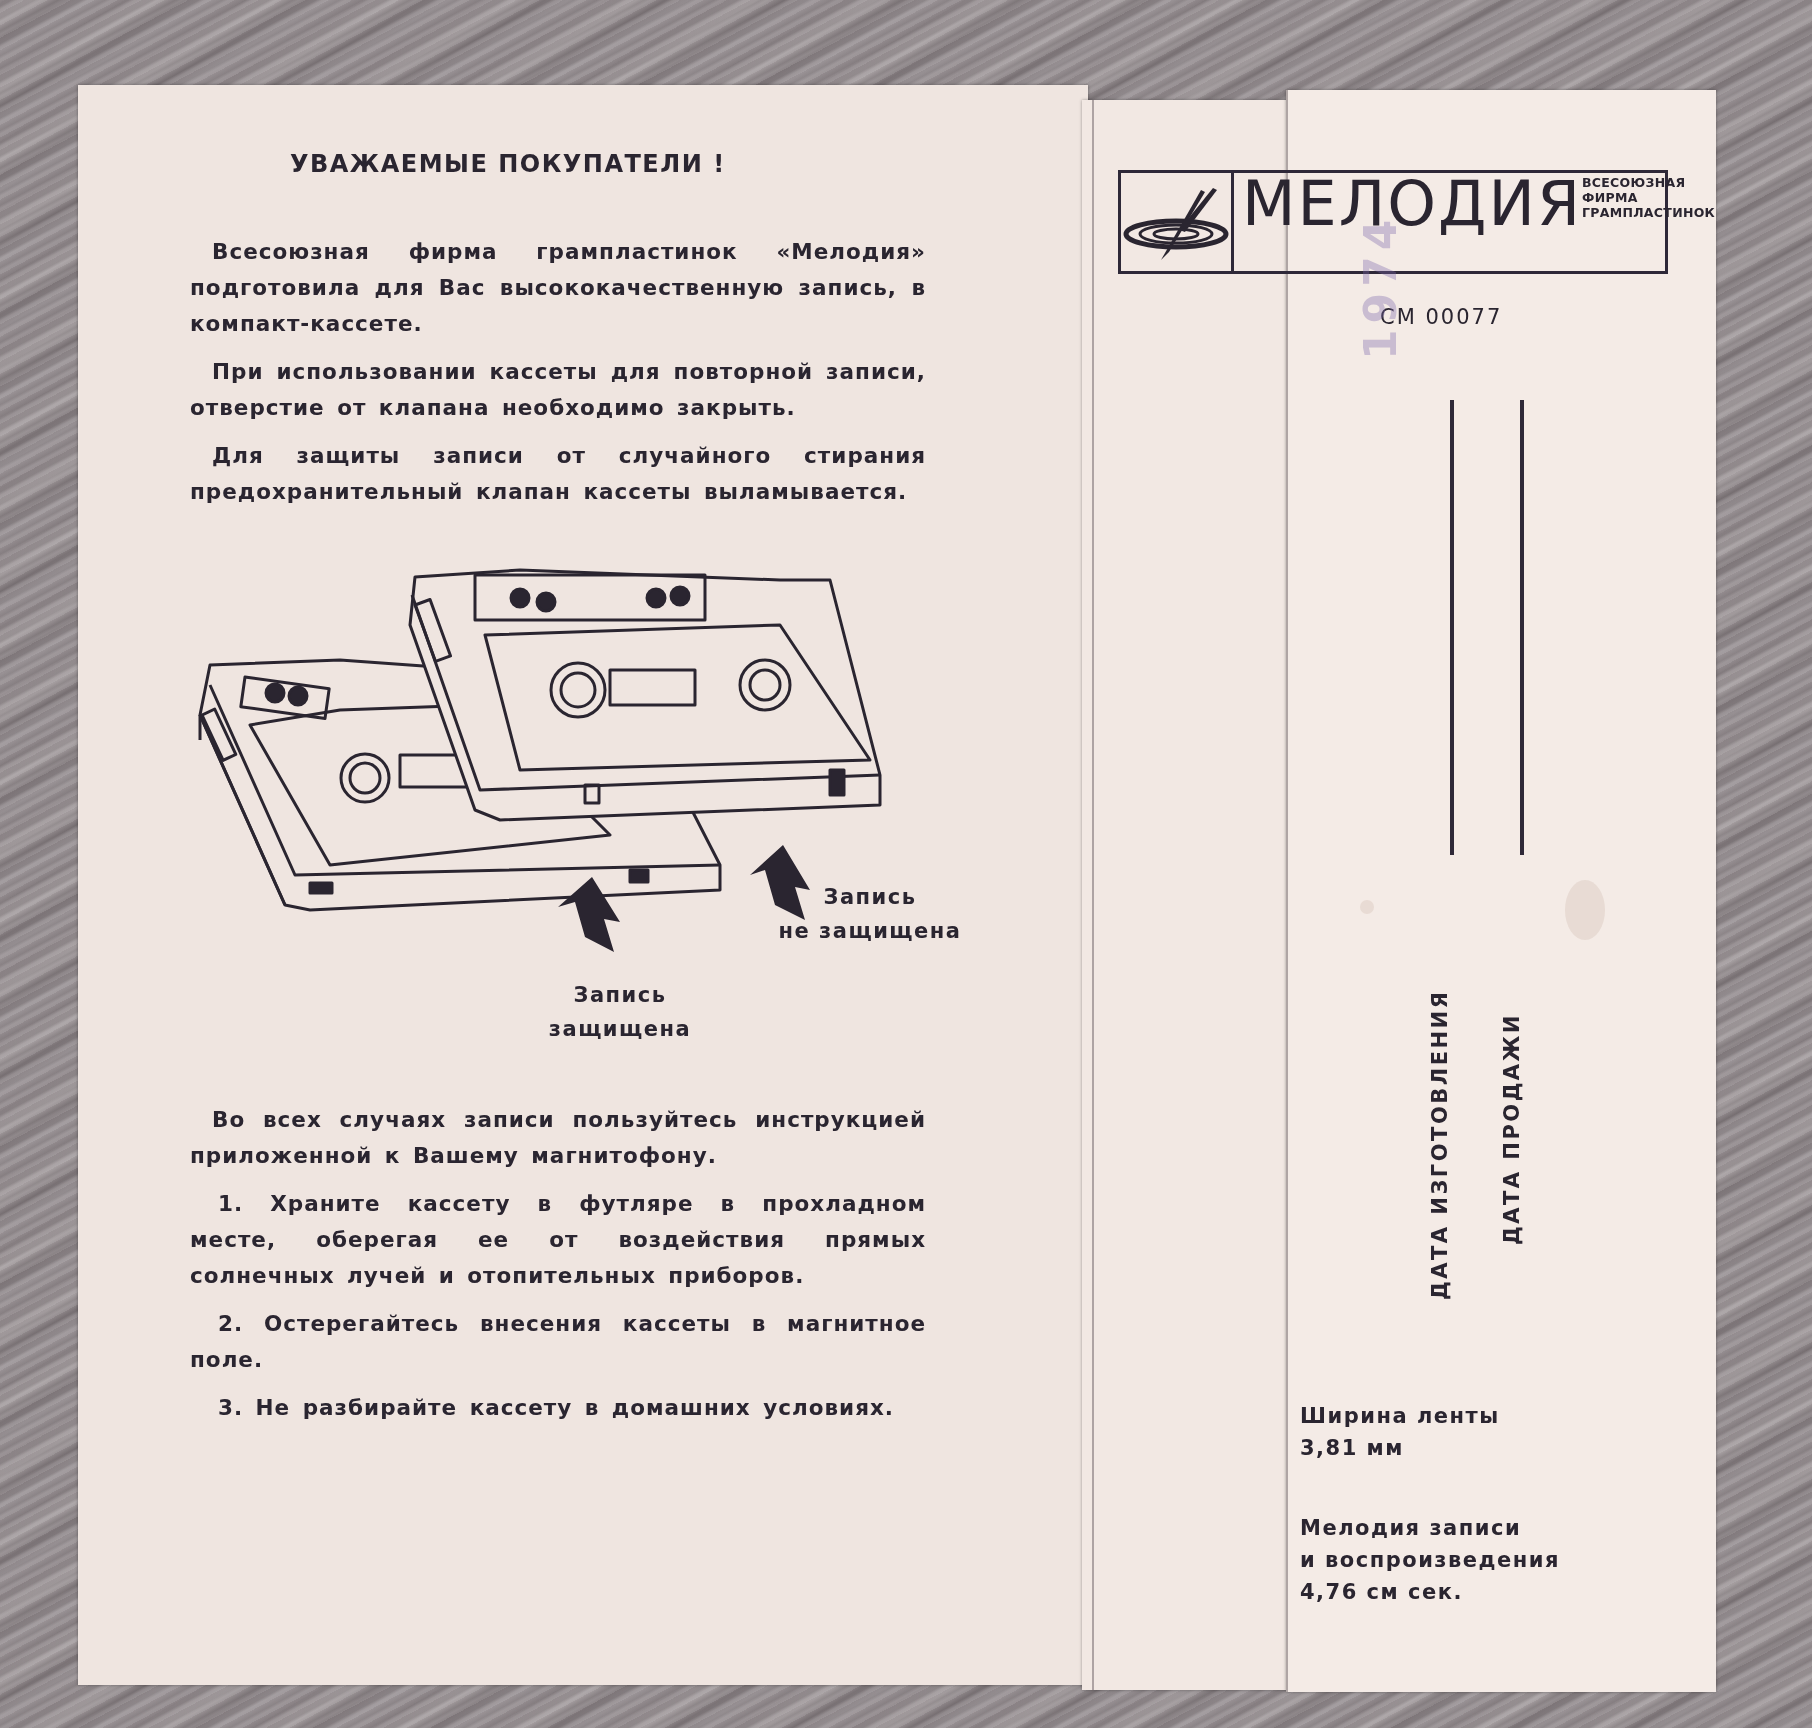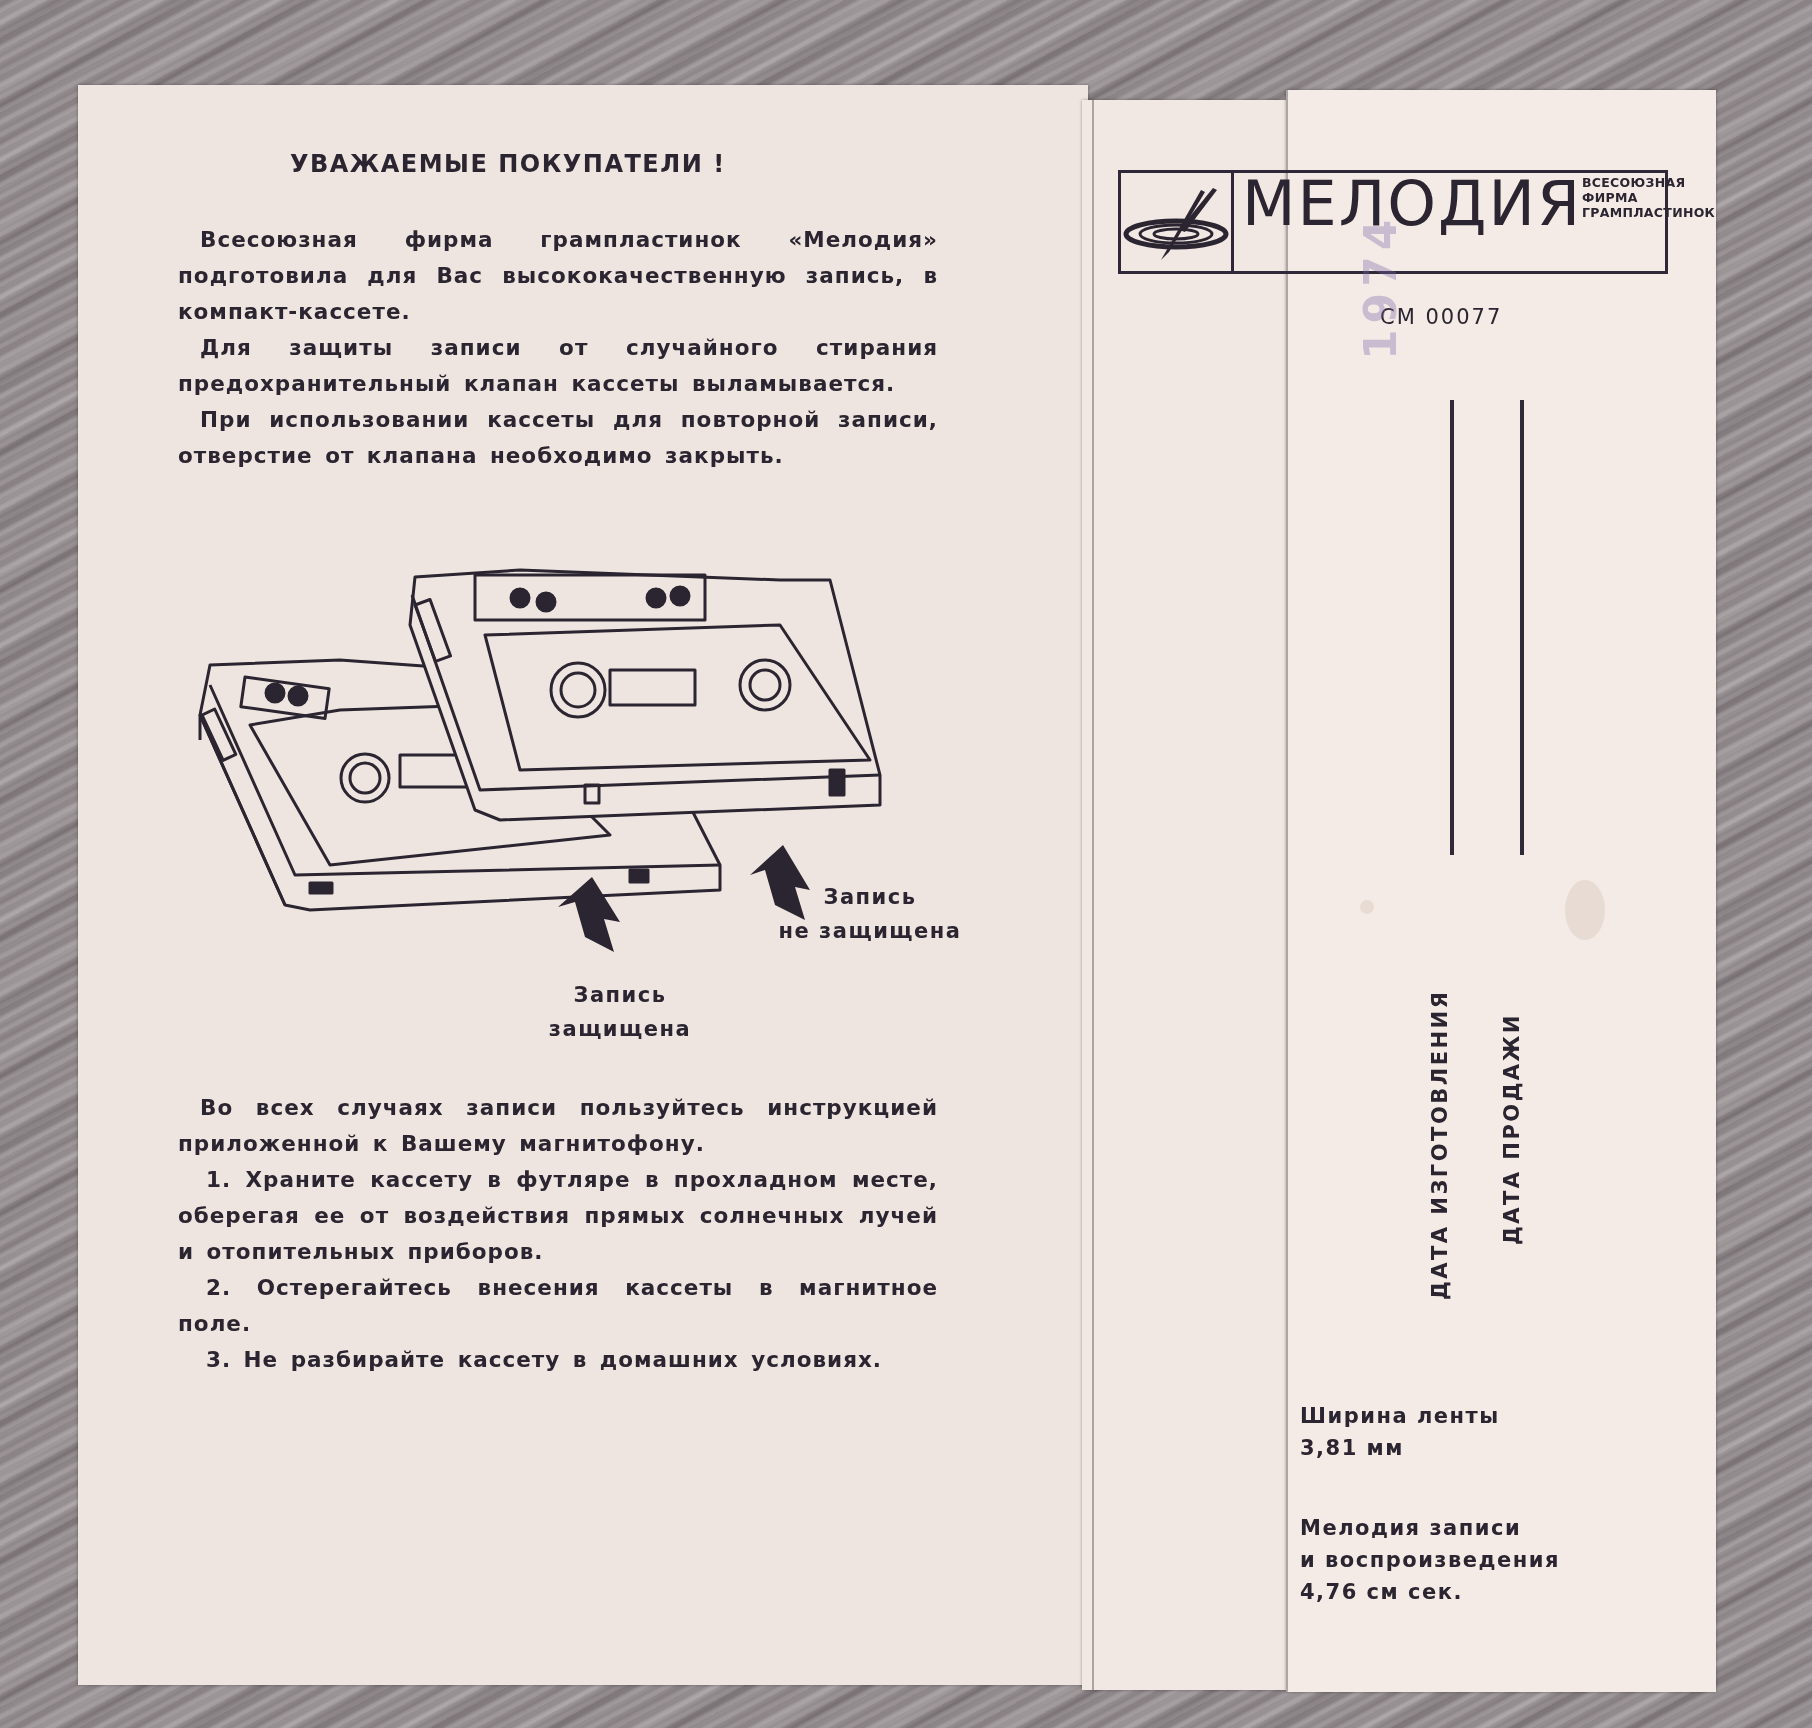--- a/index.html
+++ b/index.html
@@ -22,21 +22,21 @@
 
   .heading {
     position: absolute; left: 290px; top: 150px;
     font-weight: bold; font-size: 24px; letter-spacing: 1.5px;
   }
   .body-text {
     position: absolute; left: 178px; width: 760px;
     font-weight: bold; font-size: 21.5px; line-height: 36px;
     text-align: justify; letter-spacing: 1px; word-spacing: 4px;
   }
-  .body-text p { margin: 0; text-indent: 22px; }
+  .body-text p { margin: 12px; text-indent: 22px; }
   .body-text p.list { text-indent: 28px; }
   #intro { top: 222px; }
   #usage { top: 1090px; }
 
   .illustration { position: absolute; left: 190px; top: 565px; width: 800px; height: 420px; }
   .caption {
     position: absolute; font-weight: bold; font-size: 21px; letter-spacing: 1.5px;
     text-align: center; line-height: 34px;
   }
   #cap-unprotected { left: 750px; top: 880px; width: 240px; }
@@ -88,22 +88,22 @@
   <div class="fold" style="left:0px"></div>
 </div>
 
 <div class="stain" style="left:1360px;top:900px;width:14px;height:14px"></div>
 <div class="stain" style="left:1565px;top:880px;width:40px;height:60px"></div>
 
 <div class="heading">УВАЖАЕМЫЕ ПОКУПАТЕЛИ !</div>
 
 <div class="body-text" id="intro">
   <p>Всесоюзная фирма грампластинок «Мелодия» подготовила для Вас высококачественную запись, в компакт-кассете.</p>
+  <p>При использовании кассеты для повторной записи, отверстие от клапана необходимо закрыть.</p>
   <p>Для защиты записи от случайного стирания предохранительный клапан кассеты выламывается.</p>
-  <p>При использовании кассеты для повторной записи, отверстие от клапана необходимо закрыть.</p>
 </div>
 
 <svg class="illustration" viewBox="0 0 800 420">
   <g fill="none" stroke="#2a2530" stroke-width="3" stroke-linejoin="round">
 
     <path d="M20 100 L150 95 L360 110 L430 105 L530 300 L530 325 L120 345 L95 340 L10 150 Z" fill="#efe5e0"></path>
     <path d="M10 150 L95 340"></path>
     <path d="M20 120 L105 310 L530 300"></path>
     <path d="M60 160 L150 145 L290 140 L420 270 L140 300 Z"></path>
     <rect x="55" y="112" width="85" height="30" transform="rotate(8 55 112)"></rect>

